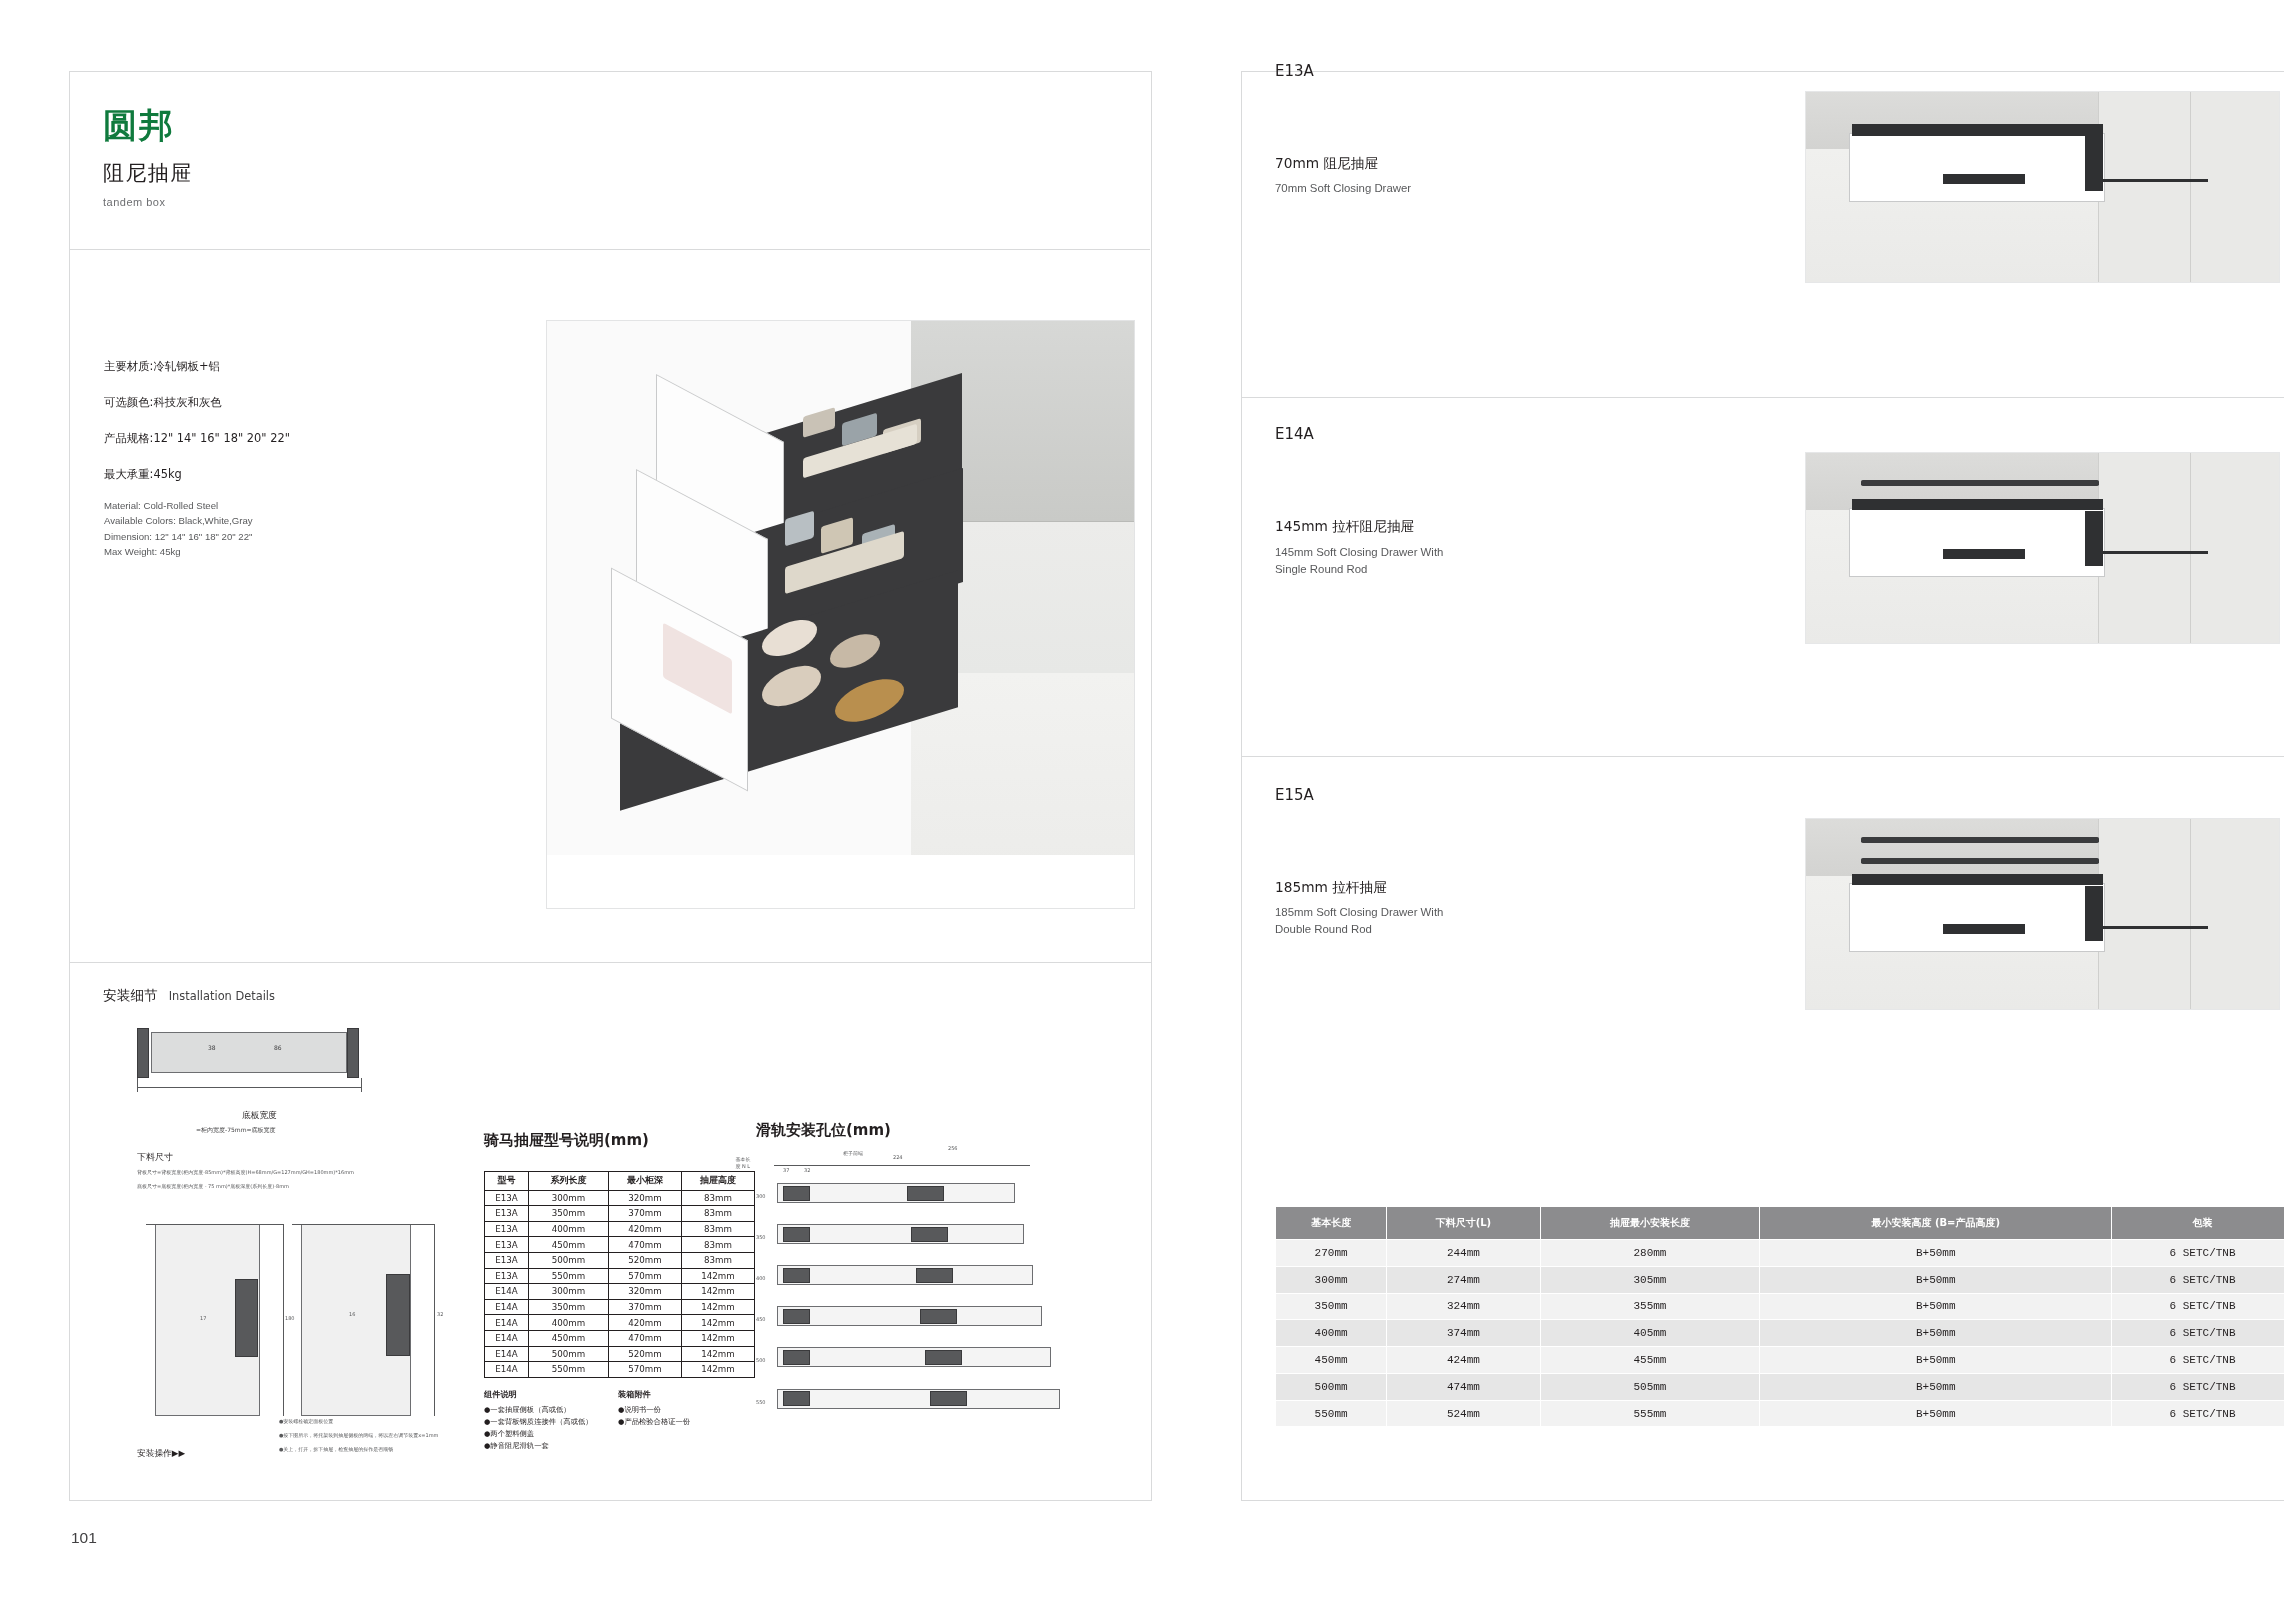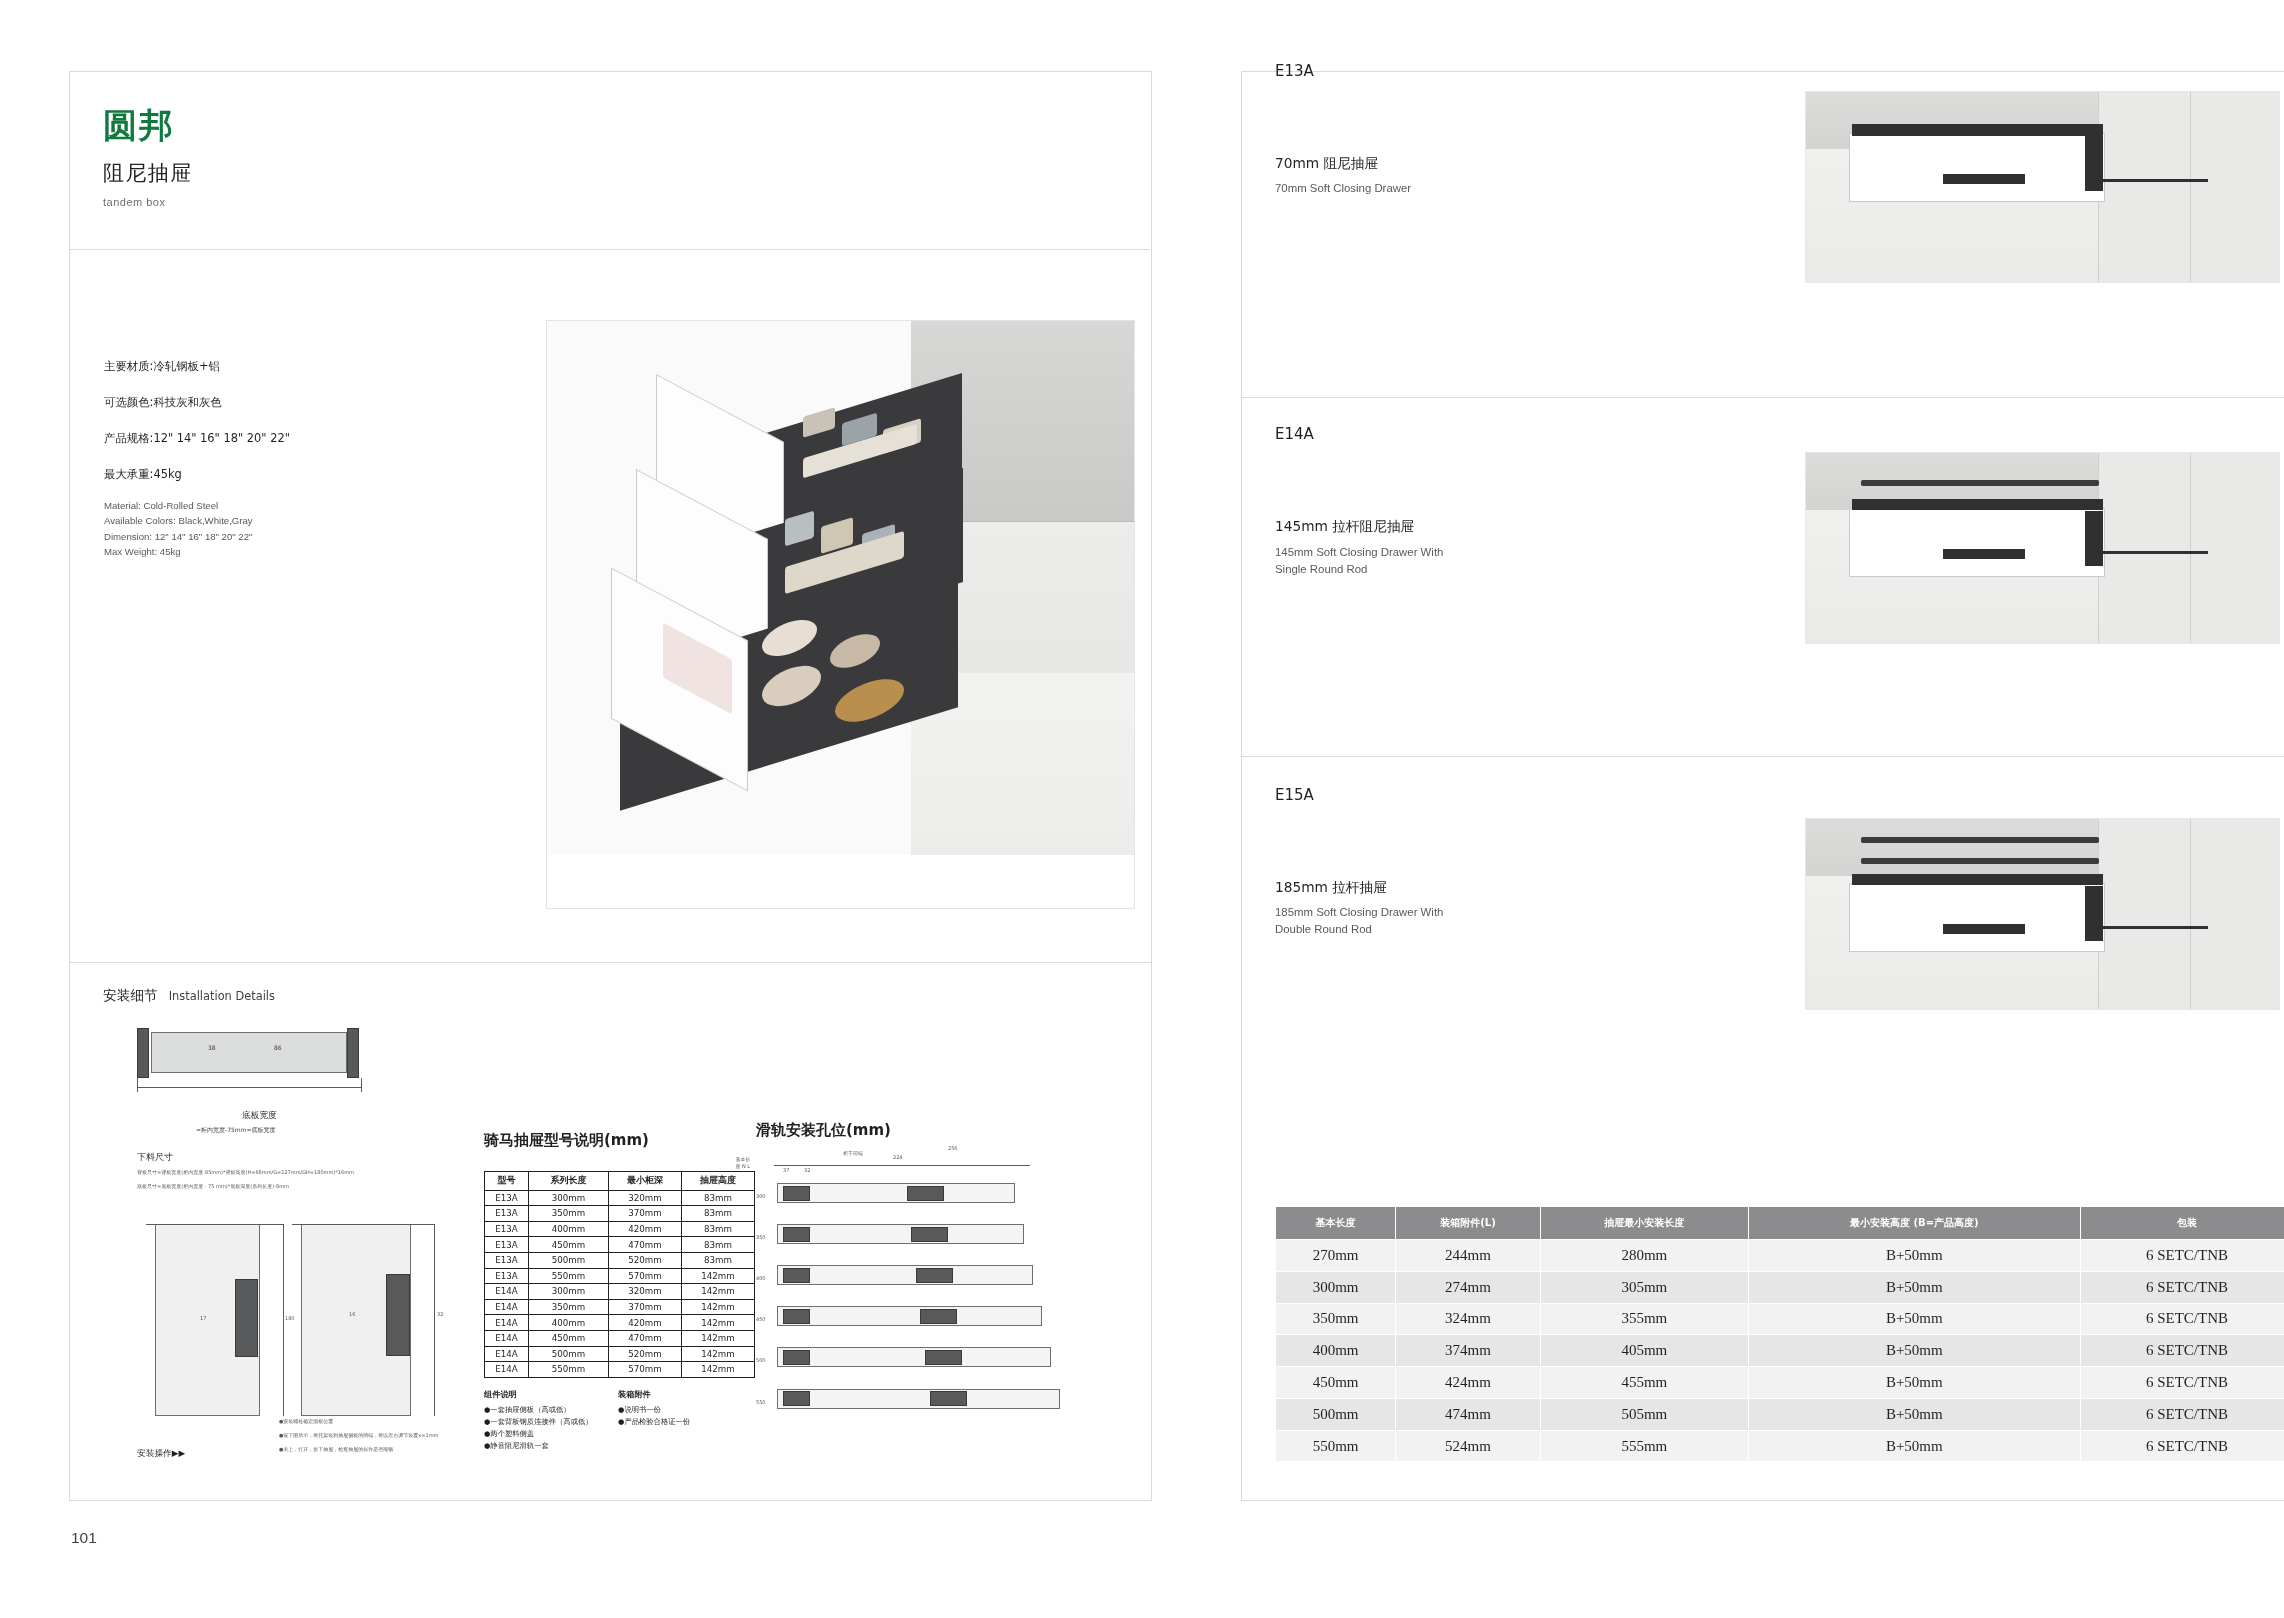--- a/index.html
+++ b/index.html
@@ -121,22 +121,22 @@
   .pimg-rod { position:absolute; background:#3a3b3d; border-radius:1.8px; }
 
   
   .dt { position:absolute; left:1361px; top:1206px; border-collapse:collapse; width:1019px; }
   .dt th {
     background:#8c8c8e; color:#ffffff; font-size:10px; font-weight:bold;
     padding:9px 0; text-align:center; font-family:"DejaVu Sans", sans-serif;
     border:0.5px solid #ffffff;
   }
   .dt td {
-    font-size:15px; text-align:center; padding:6.9px 0; color:#231f20;
-    font-family:Liberation Serif, serif; border:0.5px solid #ffffff;
+    font-size:11px; text-align:center; padding:6.9px 0; color:#231f20;
+    font-family:Liberation Mono, monospace; border:0.5px solid #ffffff;
   }
   .dt tr.odd td { background:#f2f2f2; }
   .dt tr.even td { background:#e6e6e6; }
 </style>
 </head>
 <body>
 
 <div class="spread">
 
   <div class="page">
@@ -433,21 +433,21 @@
       <div class="pimg-dark" style="left:46px; top:55px; width:251px; height:11px;"></div>
       <div class="pimg-dark" style="left:279px; top:67px; width:18px; height:55px;"></div>
       <div class="pimg-dark" style="left:137px; top:105px; width:82px; height:10px;"></div>
       <div class="pimg-dark" style="left:292px; top:107px; width:110px; height:2.7px;"></div>
     </div>
 
     <table class="dt" style="left:34px;">
       <thead>
         <tr>
           <th>基本长度</th>
-          <th>装箱附件(L)</th>
+          <th>下料尺寸(L)</th>
           <th>抽屉最小安装长度</th>
           <th>最小安装高度 (B=产品高度)</th>
           <th>包装</th>
         </tr>
       </thead>
       <tbody>
         <tr class="odd">
           <td>270mm</td>
           <td>244mm</td>
           <td>280mm</td>

